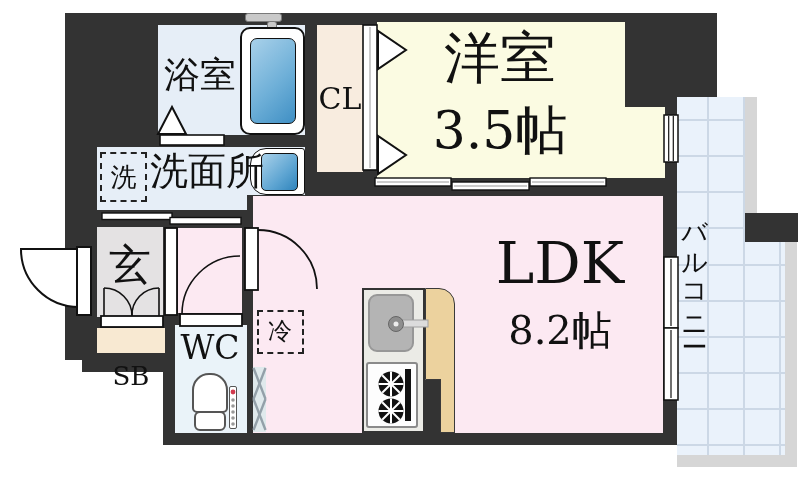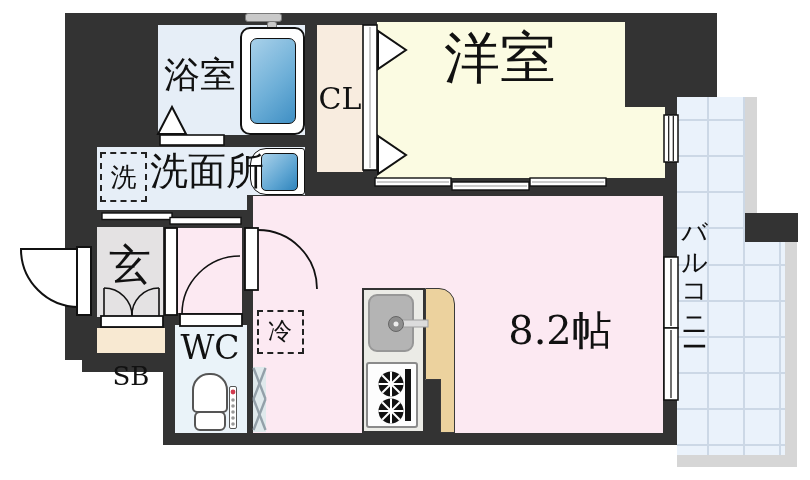--- a/index.html
+++ b/index.html
@@ -176,20 +176,22 @@
       <line x1="253.5" y1="399" x2="265.5" y2="430"></line>
       <line x1="265.5" y1="399" x2="253.5" y2="430"></line>
     </g>
   </svg>
 
   <div class="label" style="left:160px;top:57px;width:80px;font-size:36px;">浴室</div>
   <div class="label" style="left:148px;top:152px;width:118px;font-size:38px;">洗面所</div>
   <div class="label" style="left:100px;top:164px;width:47px;font-size:26px;">洗</div>
   <div class="label" style="left:314px;top:84px;width:52px;font-size:30px;text-align:center;">CL</div>
   <div class="label" style="left:420px;top:30px;width:160px;font-size:56px;">洋室</div>
+  <div class="label" style="left:410px;top:104px;width:180px;font-size:52px;">3.5帖</div>
+  <div class="label" style="left:470px;top:234px;width:180px;font-size:58px;">LDK</div>
   <div class="label" style="left:455px;top:310px;width:210px;font-size:40px;">8.2帖</div>
   <div class="label" style="left:106px;top:244px;width:48px;font-size:42px;">玄</div>
   <div class="label" style="left:103px;top:327px;width:56px;font-size:26px;margin-top:36px;">SB</div>
   <div class="label" style="left:178px;top:331px;width:64px;font-size:33px;">WC</div>
   <div class="label" style="left:266px;top:319px;width:28px;font-size:24px;">冷</div>
   <div class="label v-label" style="left:682px;top:140px;height:260px;font-size:26px;">バルコニー</div>
 
 </div>
 
 </body></html>

